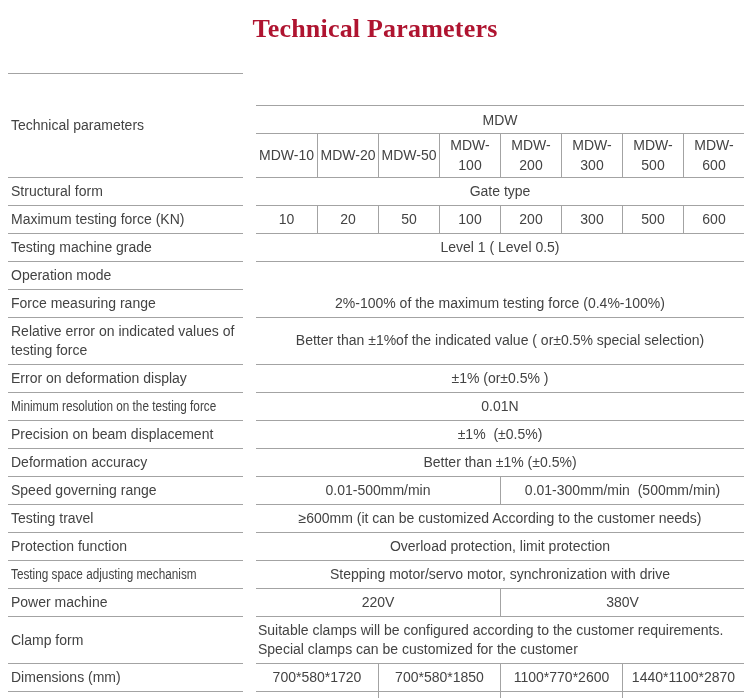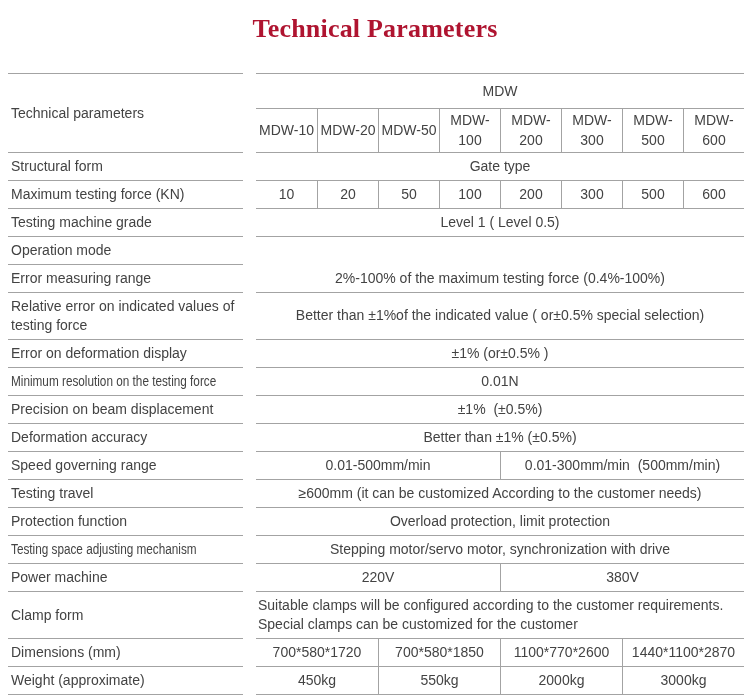--- a/index.html
+++ b/index.html
@@ -47,24 +47,25 @@
     transform:scaleX(0.84);
     transform-origin:left center;
   }
   .gap{ width:13px; flex:0 0 13px; }
   .right{
     flex:1;
     display:flex;
     flex-direction:column;
   }
   .group-cell{
-    height:36px;
+    height:29px;
     display:flex; align-items:center; justify-content:center;
     border-top:1px solid var(--line);
     border-bottom:1px solid var(--line);
+    margin-top:32px;
   }
   .cells{
     flex:1;
     display:grid;
     grid-template-columns:repeat(8, 1fr);
     border-bottom:1px solid var(--line);
   }
   .header-row .label-cell{ border-top:1px solid var(--line); }
   .header-row .cells{ min-height:27px; }
   .cell{
@@ -144,21 +145,21 @@
         </div>
       </div>
       <div class="row">
         <div class="label-cell">
           <span>Operation mode</span>
         </div>
         <div class="gap"></div>
       </div>
       <div class="row">
         <div class="label-cell">
-          <span>Error measuring range</span>
+          <span>Force measuring range</span>
         </div>
         <div class="gap"></div>
         <div class="cells">
           <div class="cell" style="grid-column: span 8;">2%-100% of the maximum testing force (0.4%-100%)</div>
         </div>
       </div>
       <div class="row tall">
         <div class="label-cell">
           <span>Relative error on indicated values of testing force</span>
         </div>

